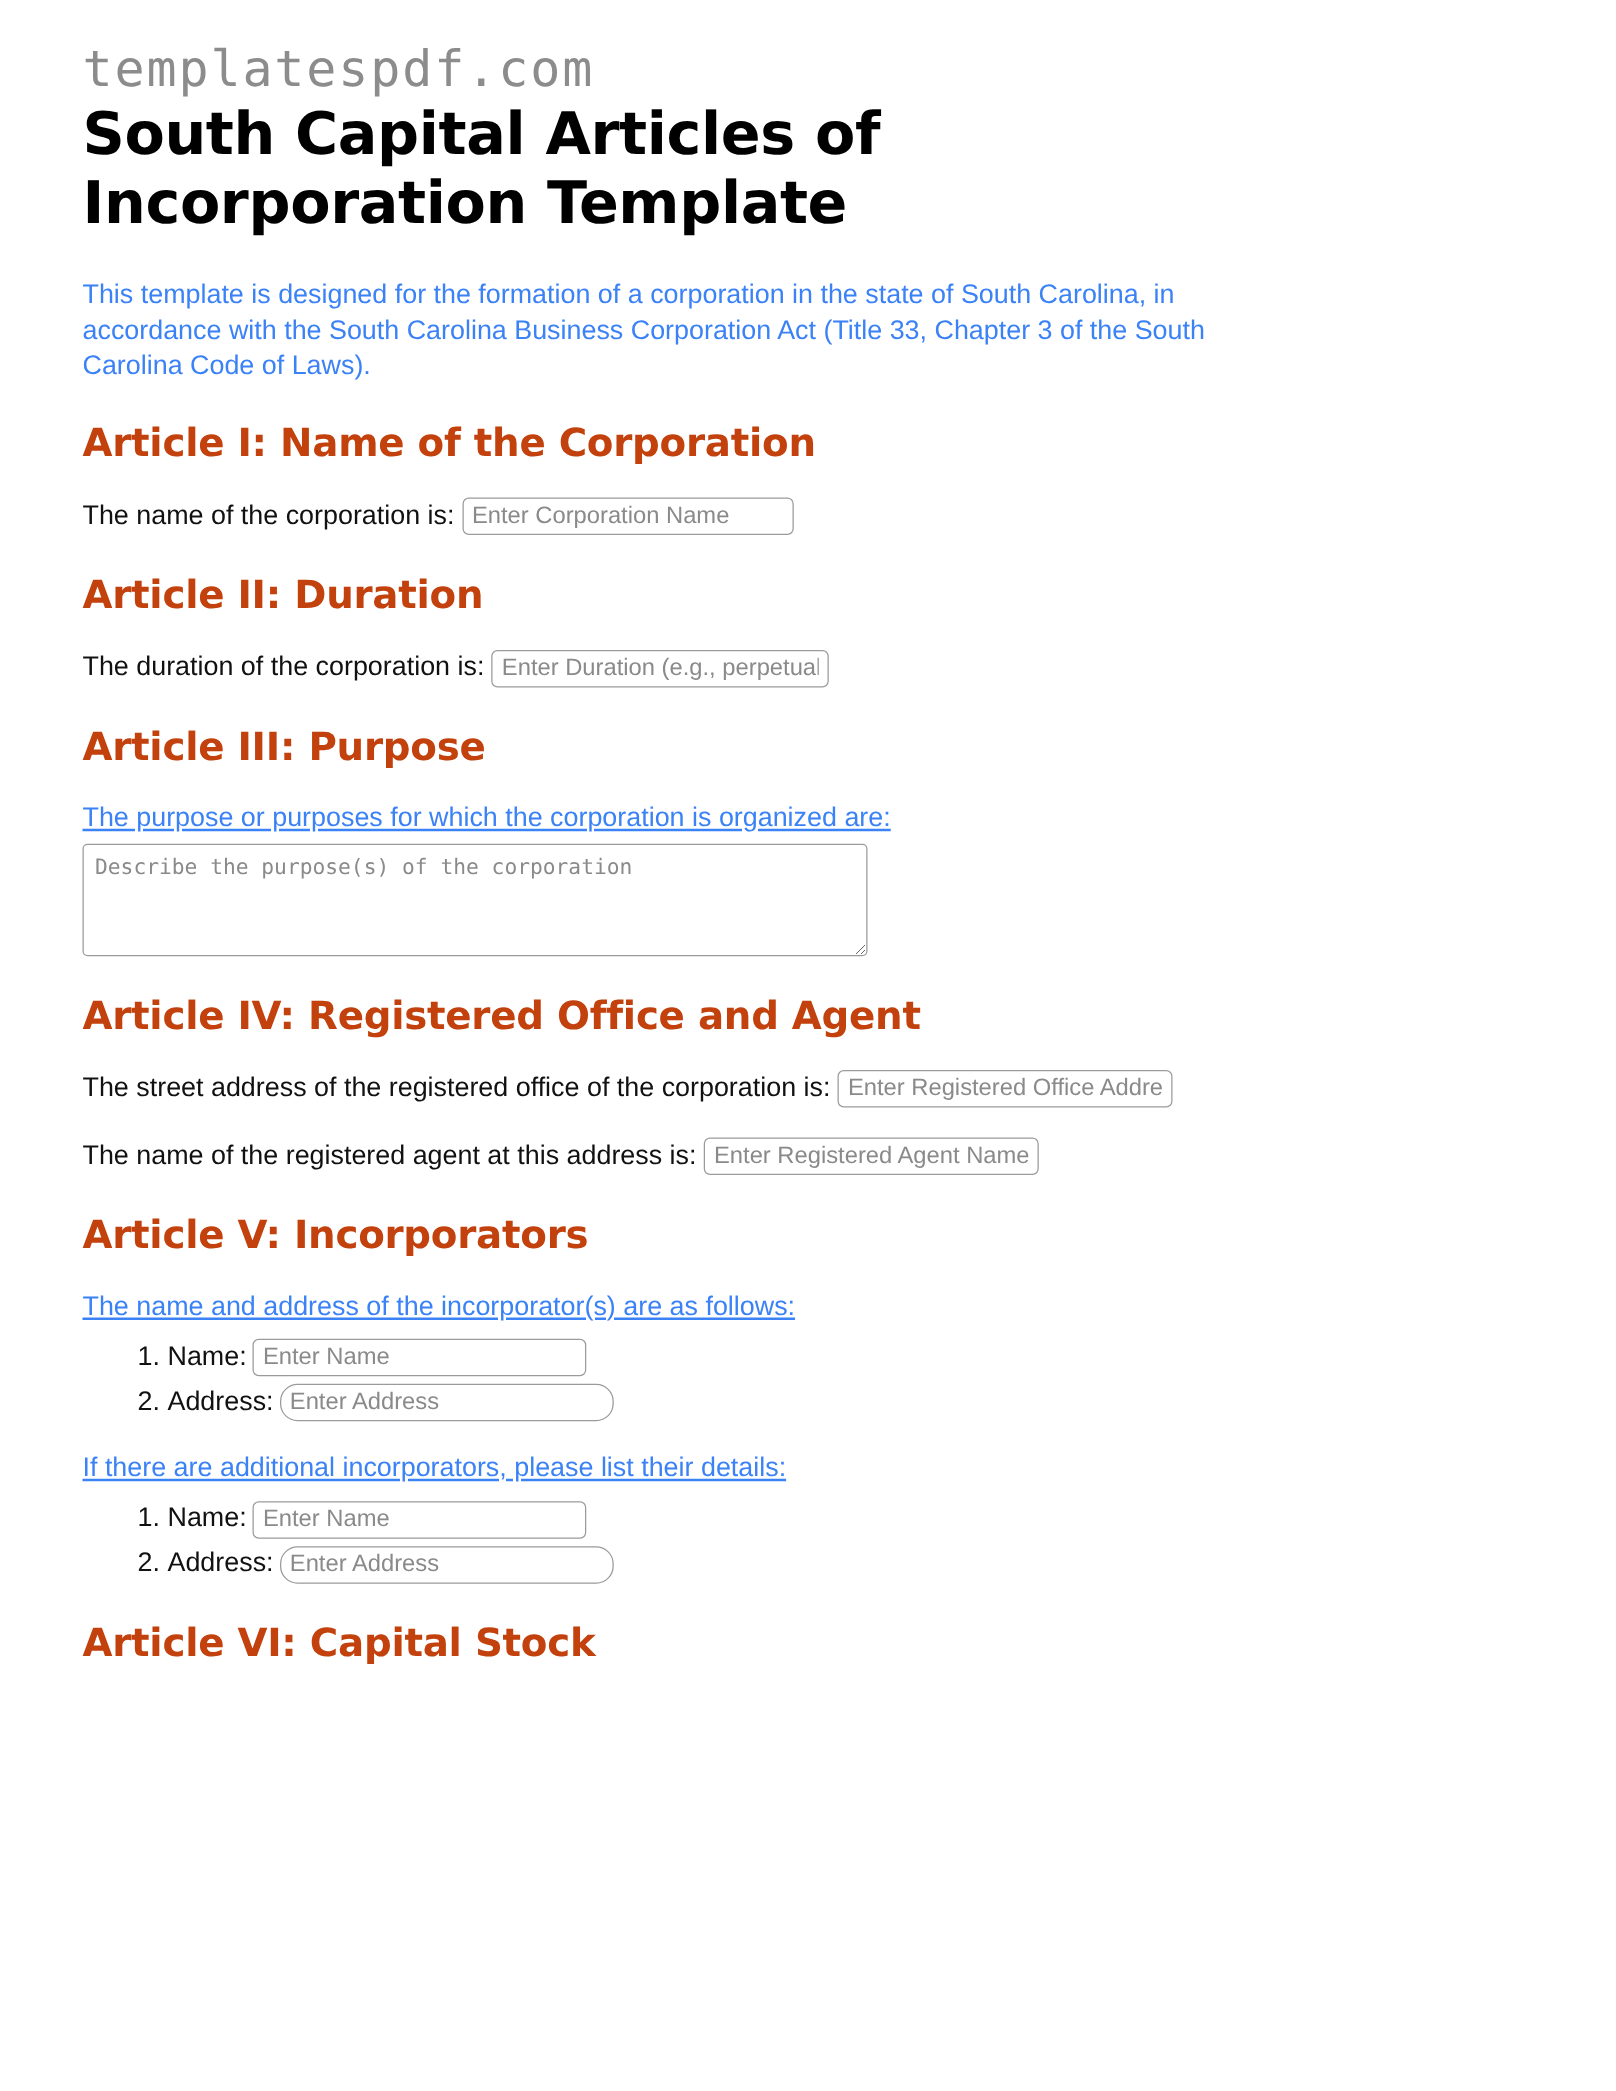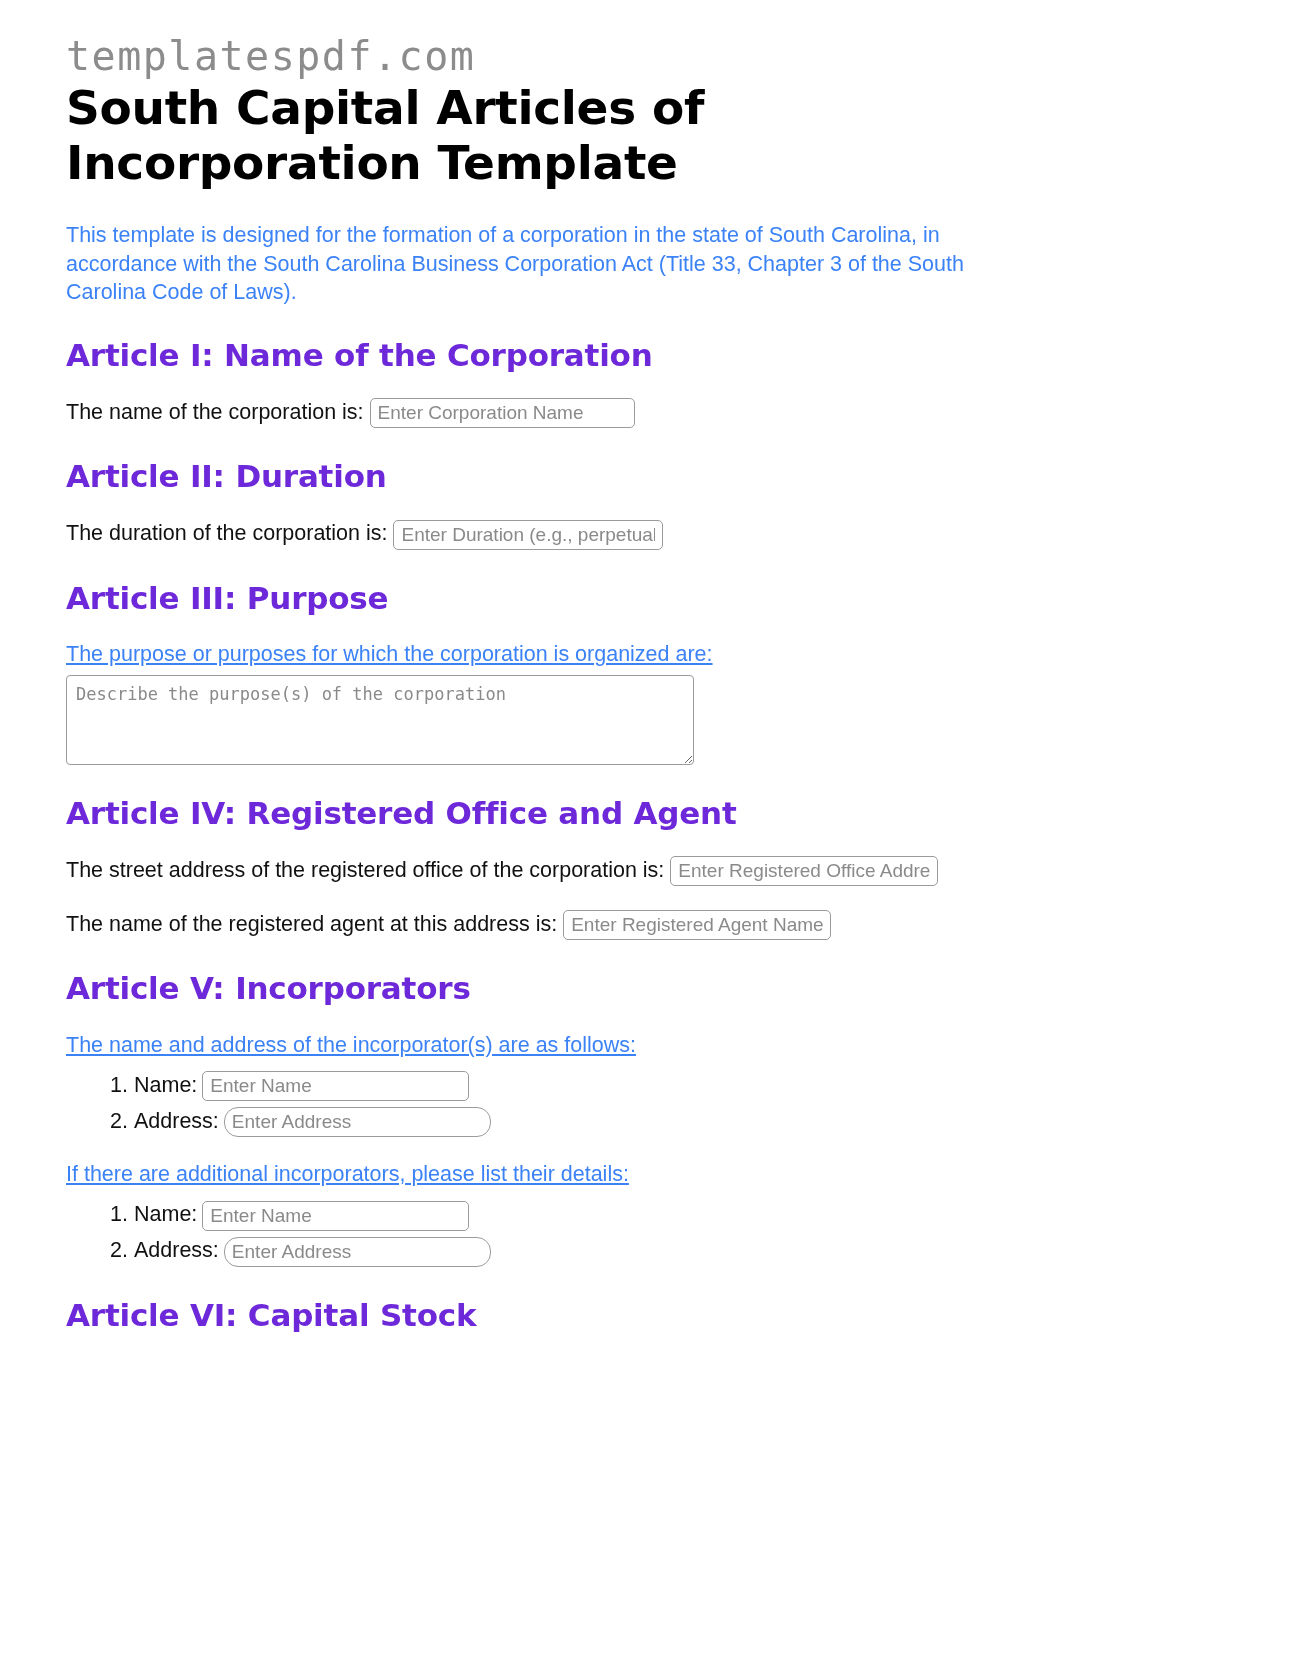--- a/index.html
+++ b/index.html
@@ -46,21 +46,21 @@
     margin: 0 0 30px 0;
     color: #000;
     max-width: 1080px;
   }
   .article-heading {
     font-family: "DejaVu Sans", sans-serif;
     font-weight: 700;
     font-size: 31px;
     line-height: 1.2;
     letter-spacing: -0.2px;
-    color: #6d28d9;
+    color: #c2410c;
     margin: 30px 0 0 0;
   }
 
   
   p.body-text {
     font-size: 21.5px;
     line-height: 1.33;
     margin: 0 0 17px 0;
     color: #3b82f6;
     max-width: 1080px;

